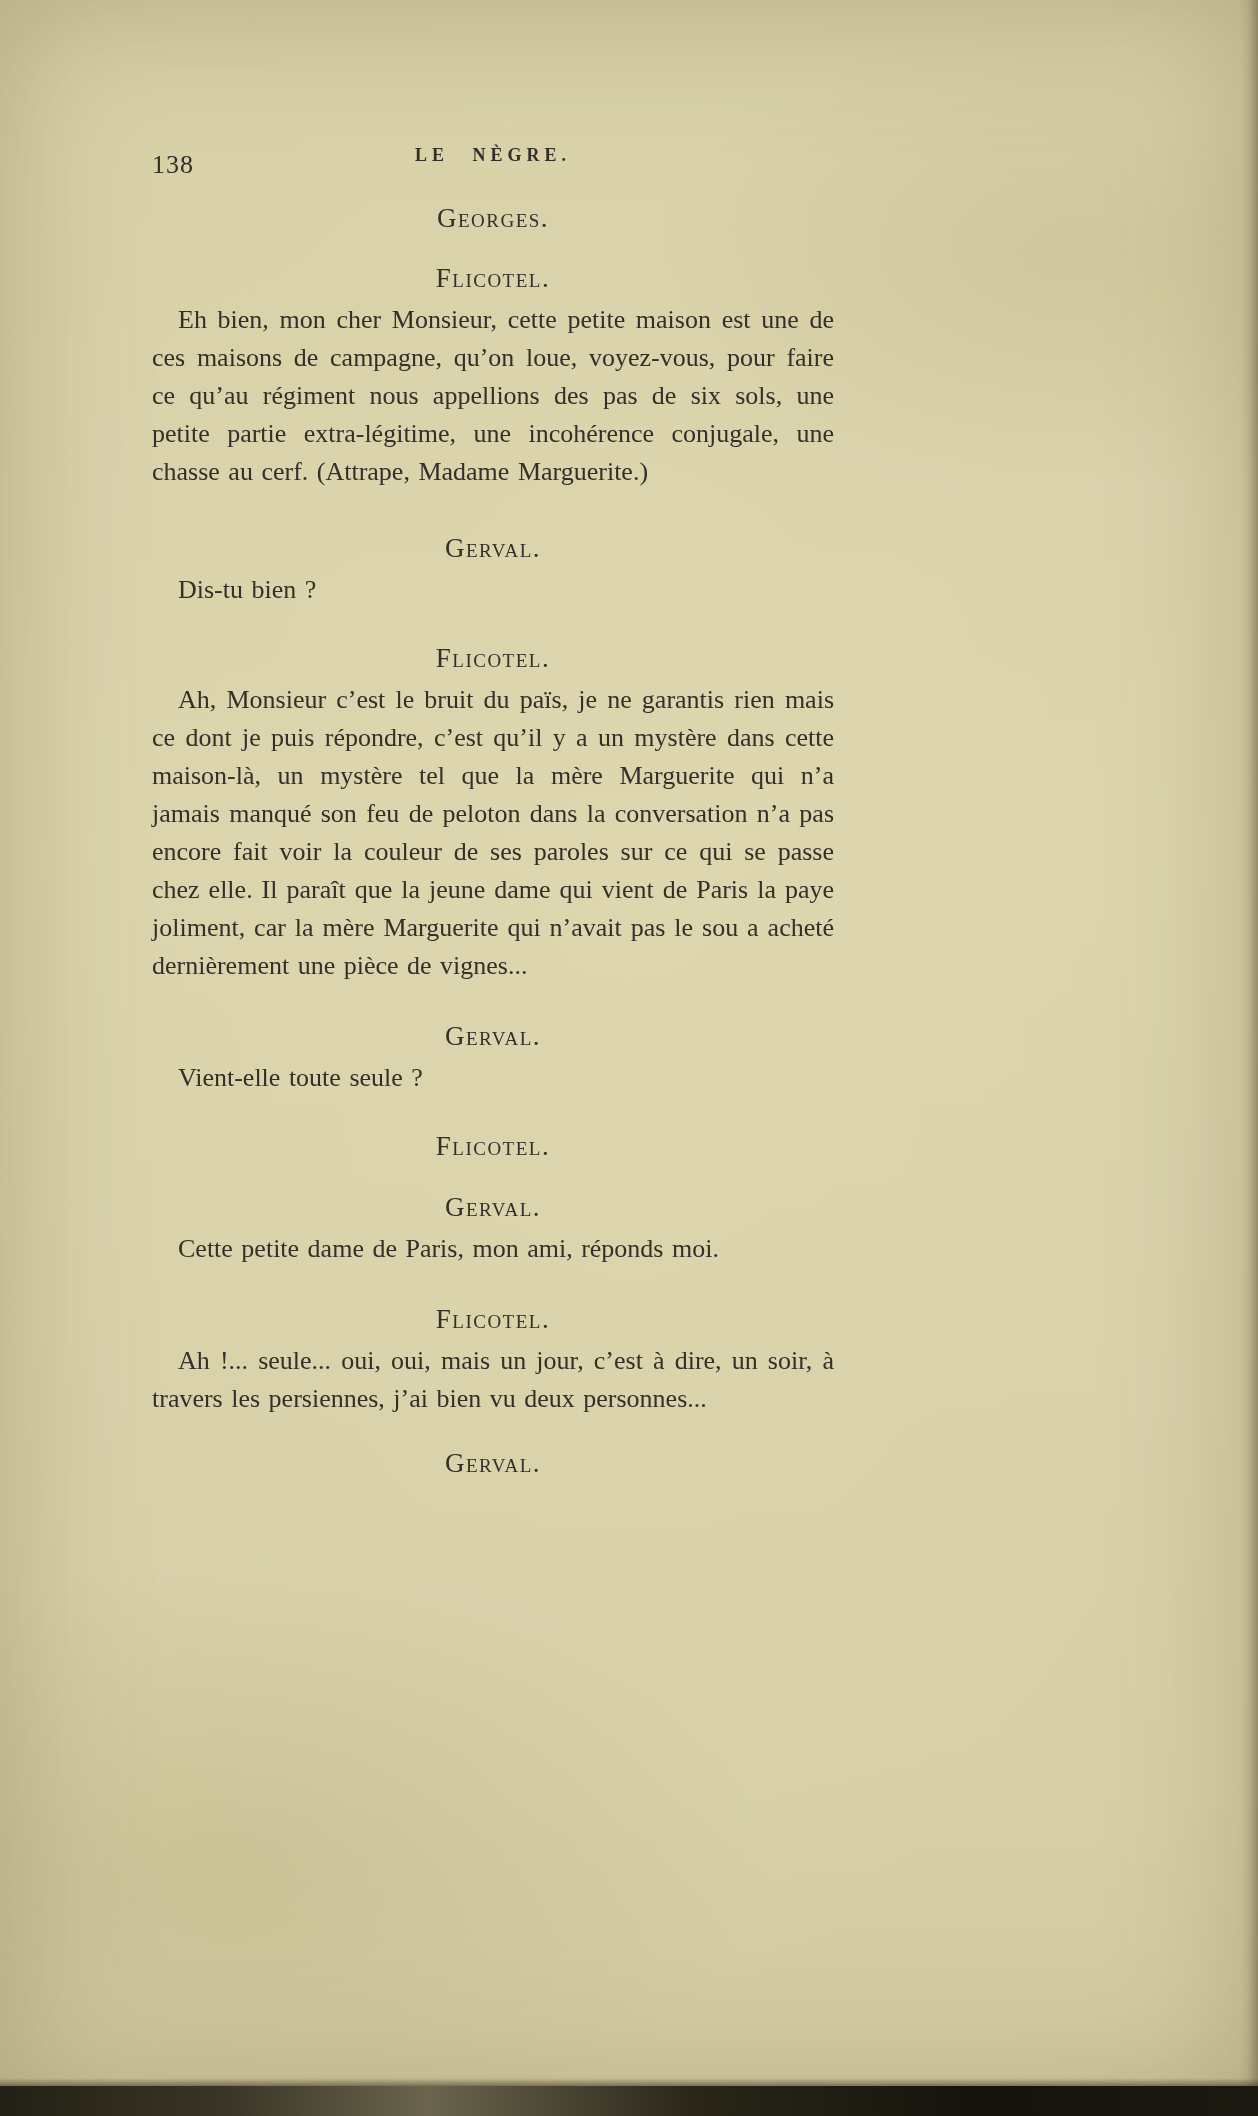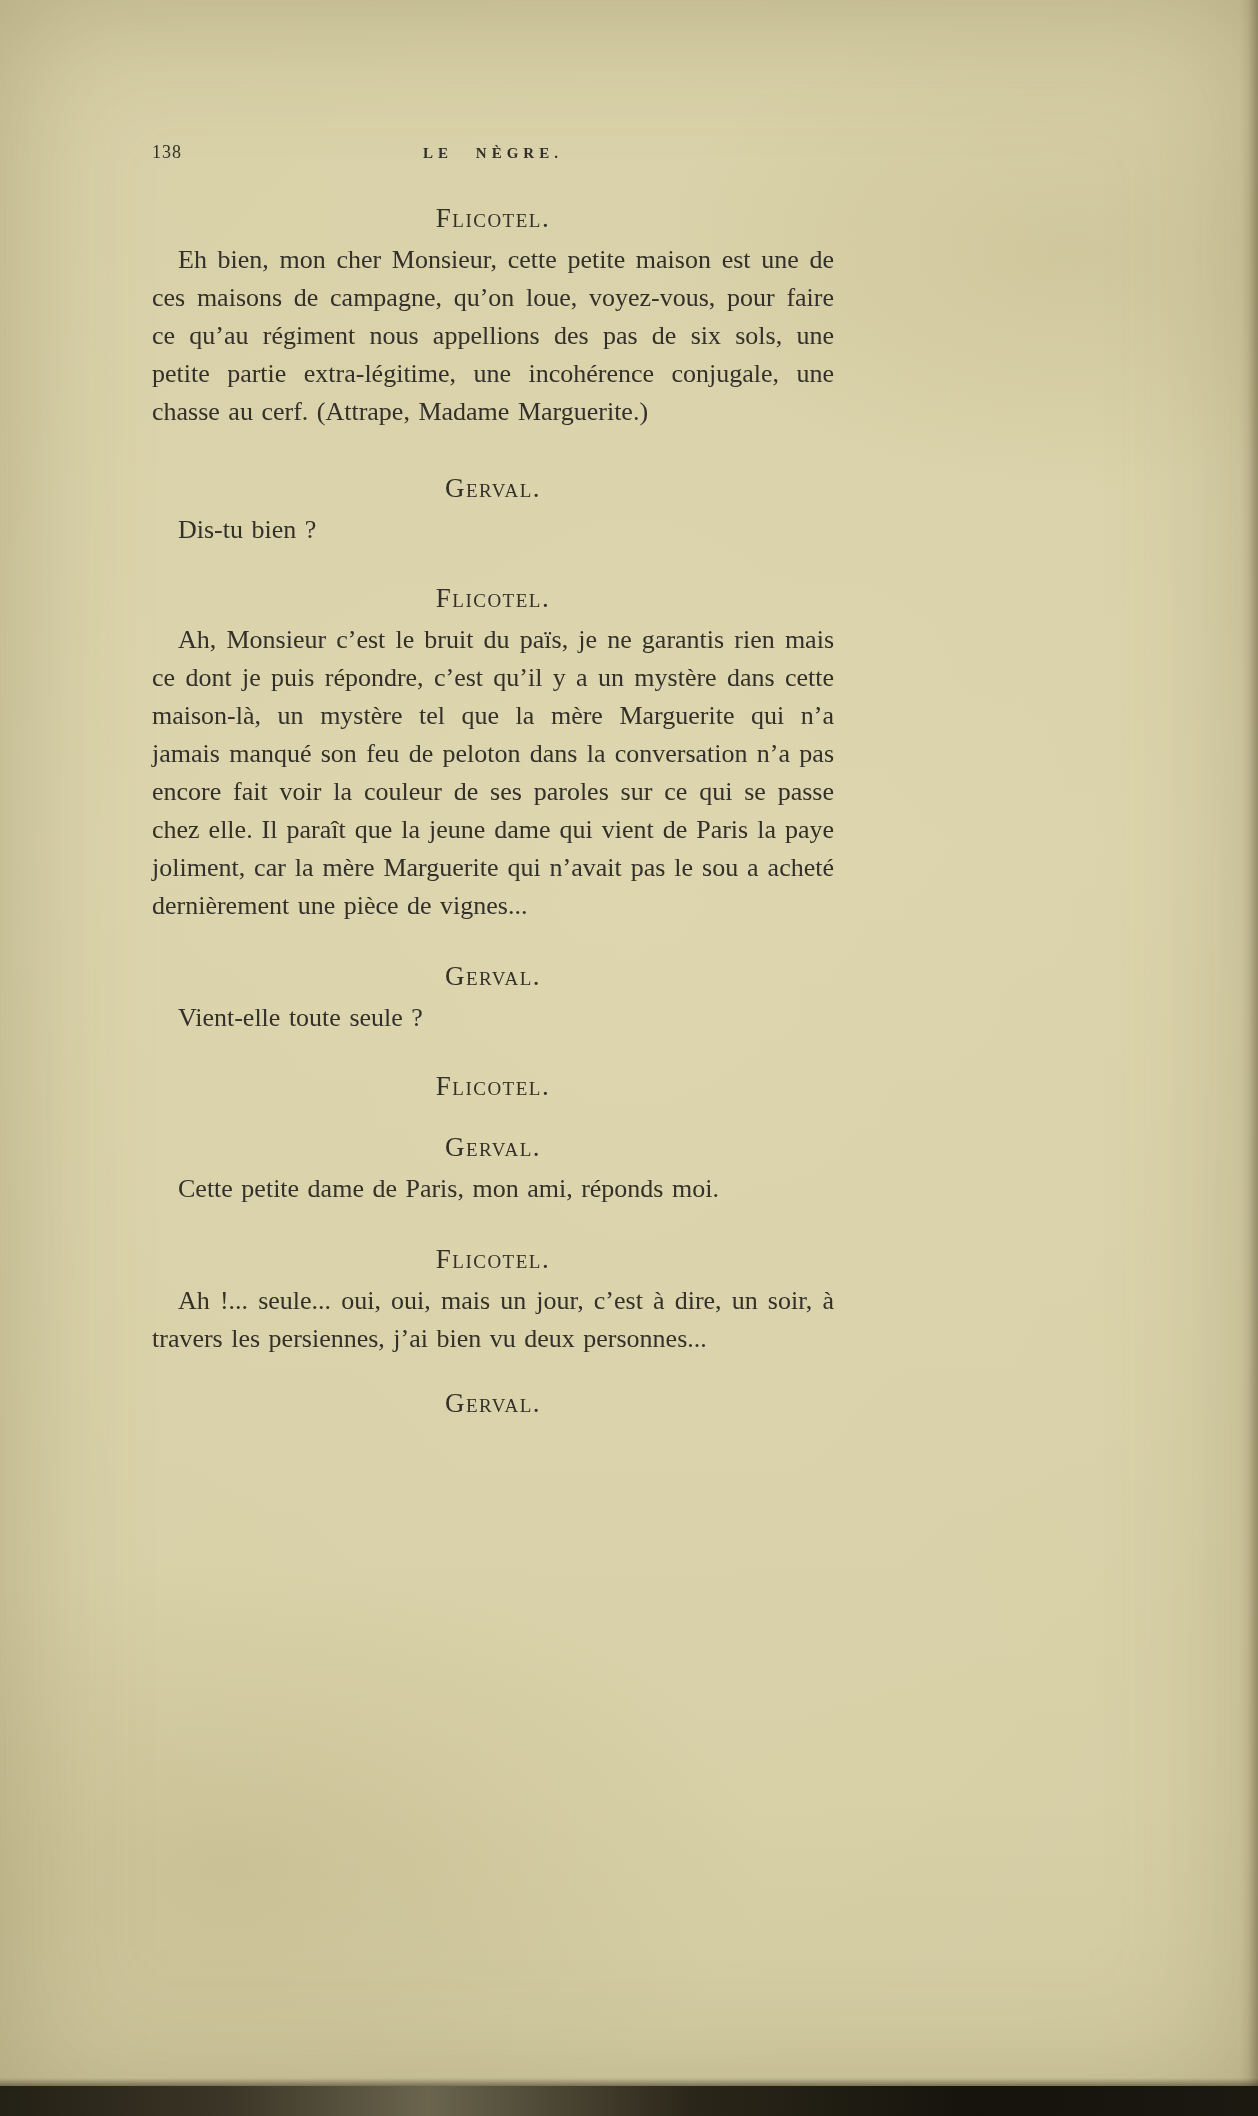--- a/index.html
+++ b/index.html
@@ -58,31 +58,31 @@
     width: 682px;
     color: #33302a;
   }
   .page-header {
     position: relative;
     height: 32px;
   }
   .page-number {
     position: absolute;
     left: 0;
-    top: 0;
-    font-size: 18px;
+    top: 8px;
+    font-size: 26px;
     letter-spacing: 1px;
   }
   .running-title {
     position: absolute;
     left: 0;
     right: 0;
     top: 3px;
     text-align: center;
-    font-size: 15px;
+    font-size: 18px;
     font-weight: bold;
     letter-spacing: 5px;
     word-spacing: 14px;
   }
 
   .speech {
     margin-top: 29px;
   }
   .speaker {
     text-align: center;
@@ -108,20 +108,21 @@
 <div class="page-inner">
 
   <div class="page-header">
     <span class="page-number">138</span>
     <span class="running-title">LE NÈGRE.</span>
   </div>
 
   <div class="dialogue">
 
     <div class="speech">
+      <p class="speaker">Georges.</p>
     </div>
 
     <div class="speech">
       <p class="speaker">Flicotel.</p>
       <p class="speech-text">Eh bien, mon cher Monsieur, cette petite maison est une de ces maisons de campagne, qu’on loue, voyez-vous, pour faire ce qu’au régiment nous appellions des pas de six sols, une petite partie extra-légitime, une incohérence conjugale, une chasse au cerf. (Attrape, Madame Marguerite.)</p>
     </div>
 
     <div class="speech" style="margin-top: 42px;">
       <p class="speaker">Gerval.</p>
       <p class="speech-text">Dis-tu bien ?</p>

